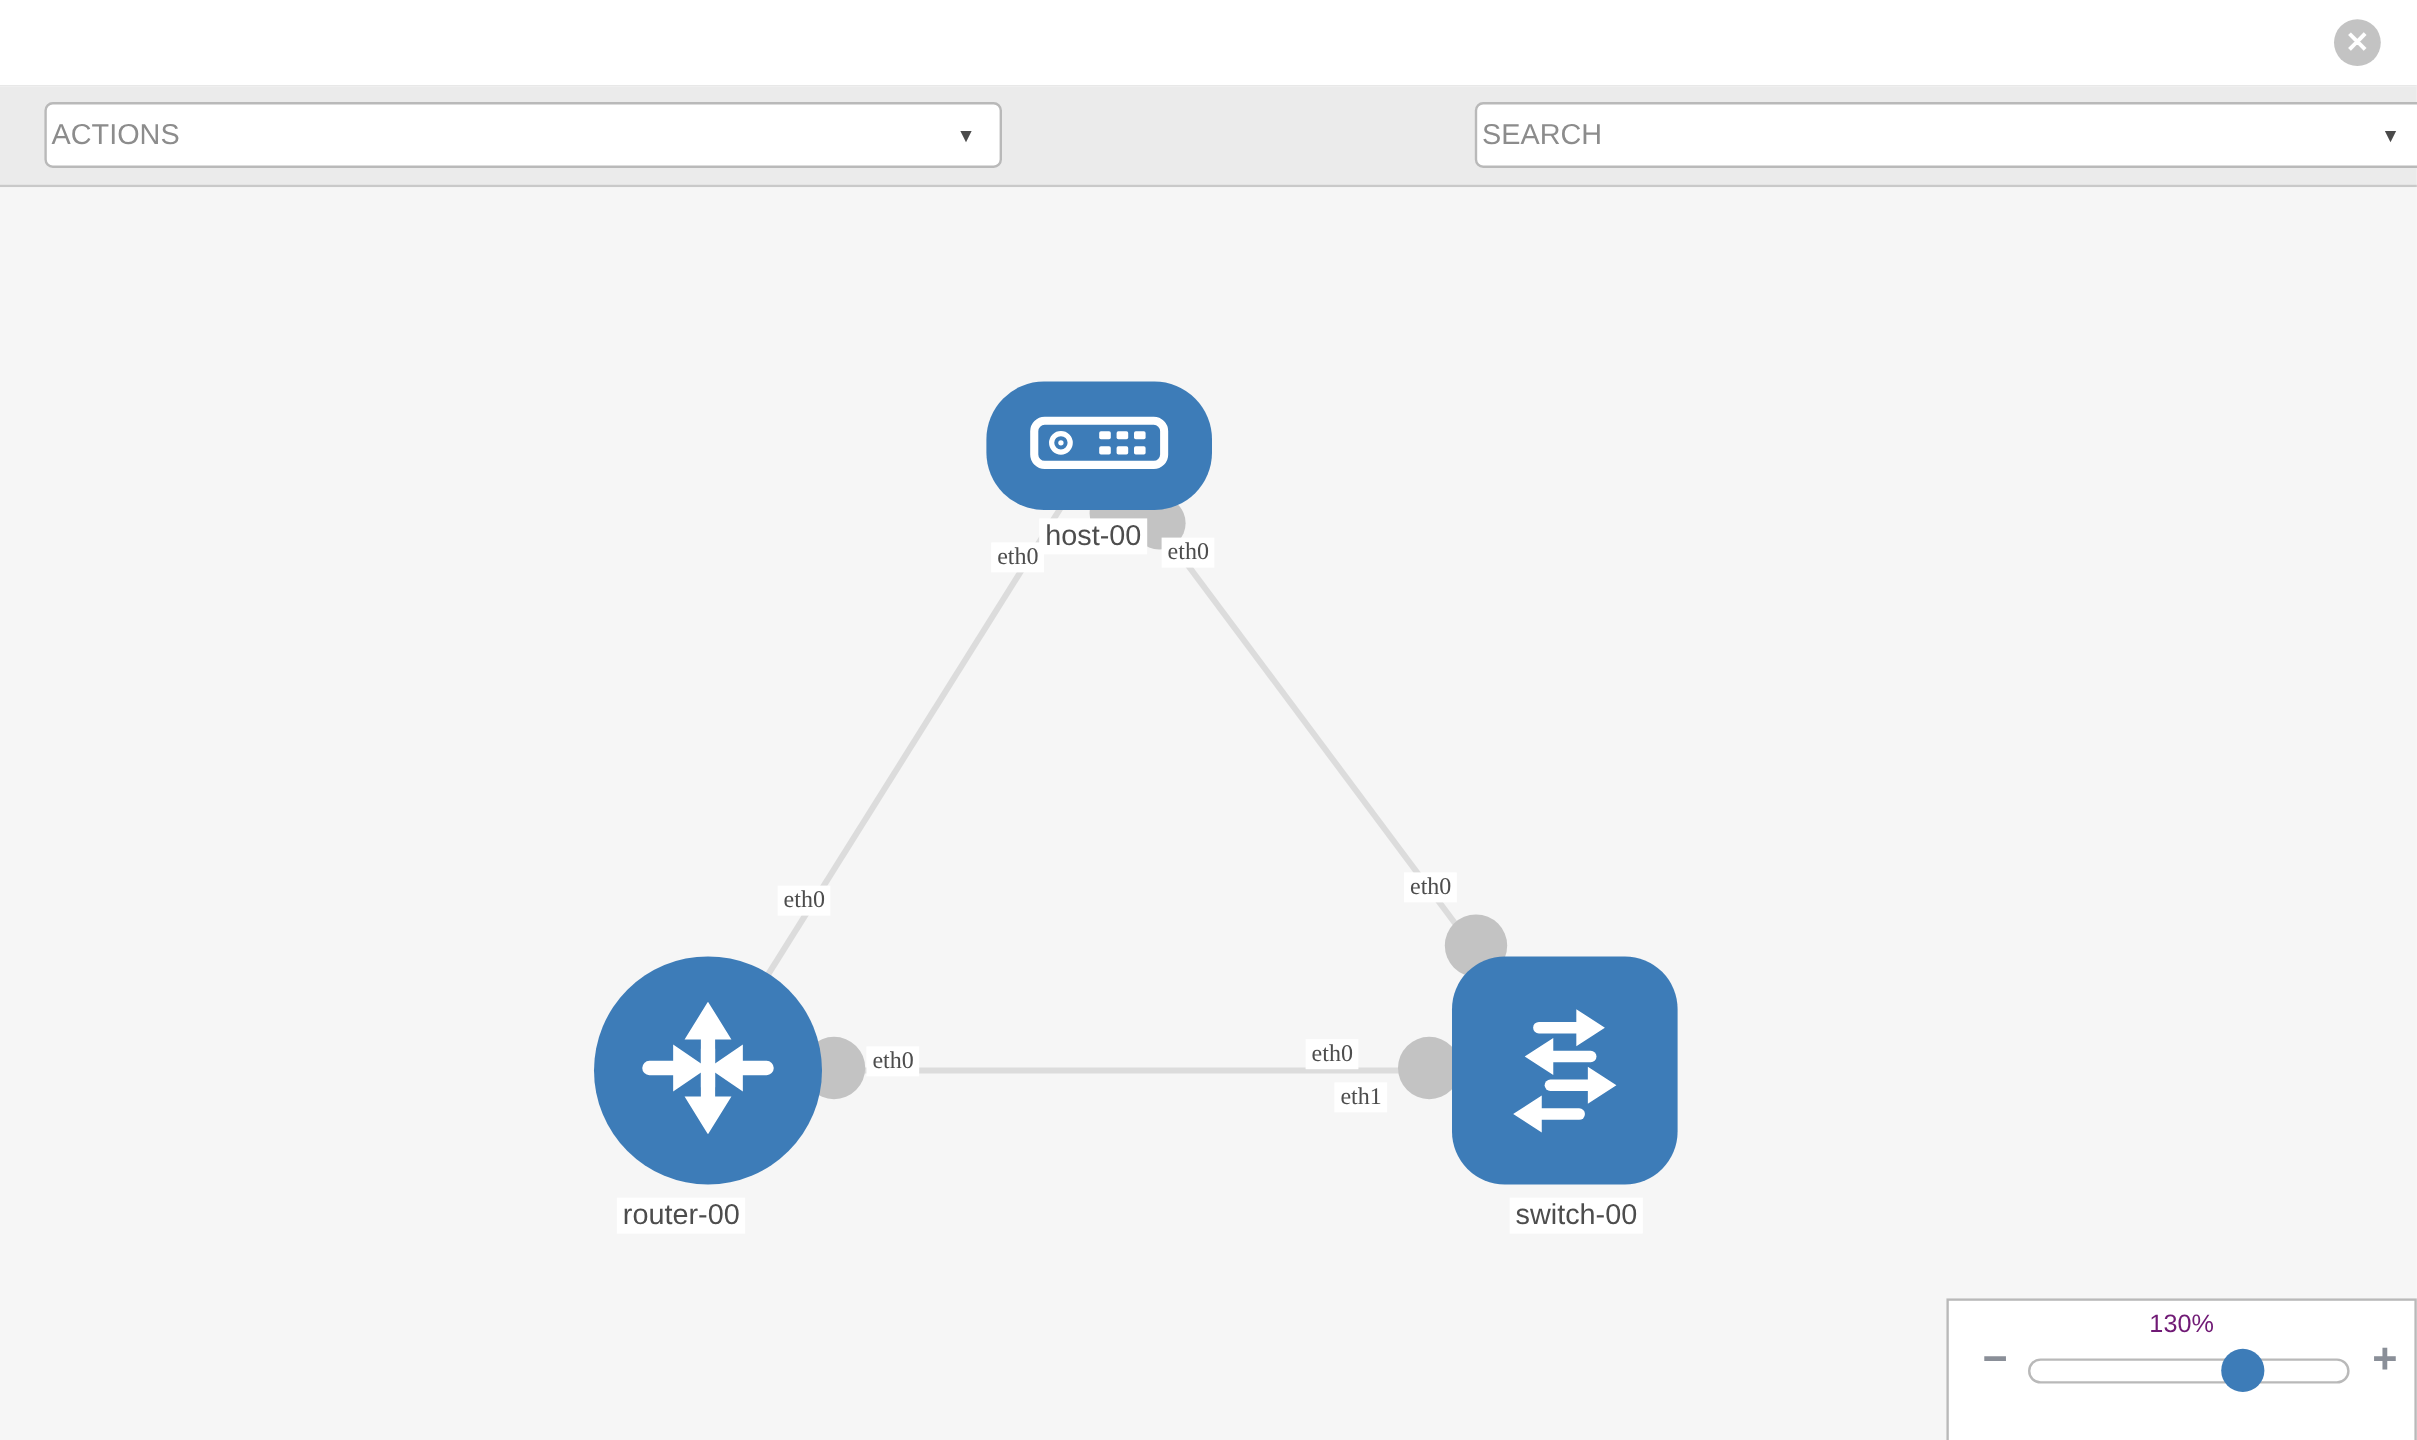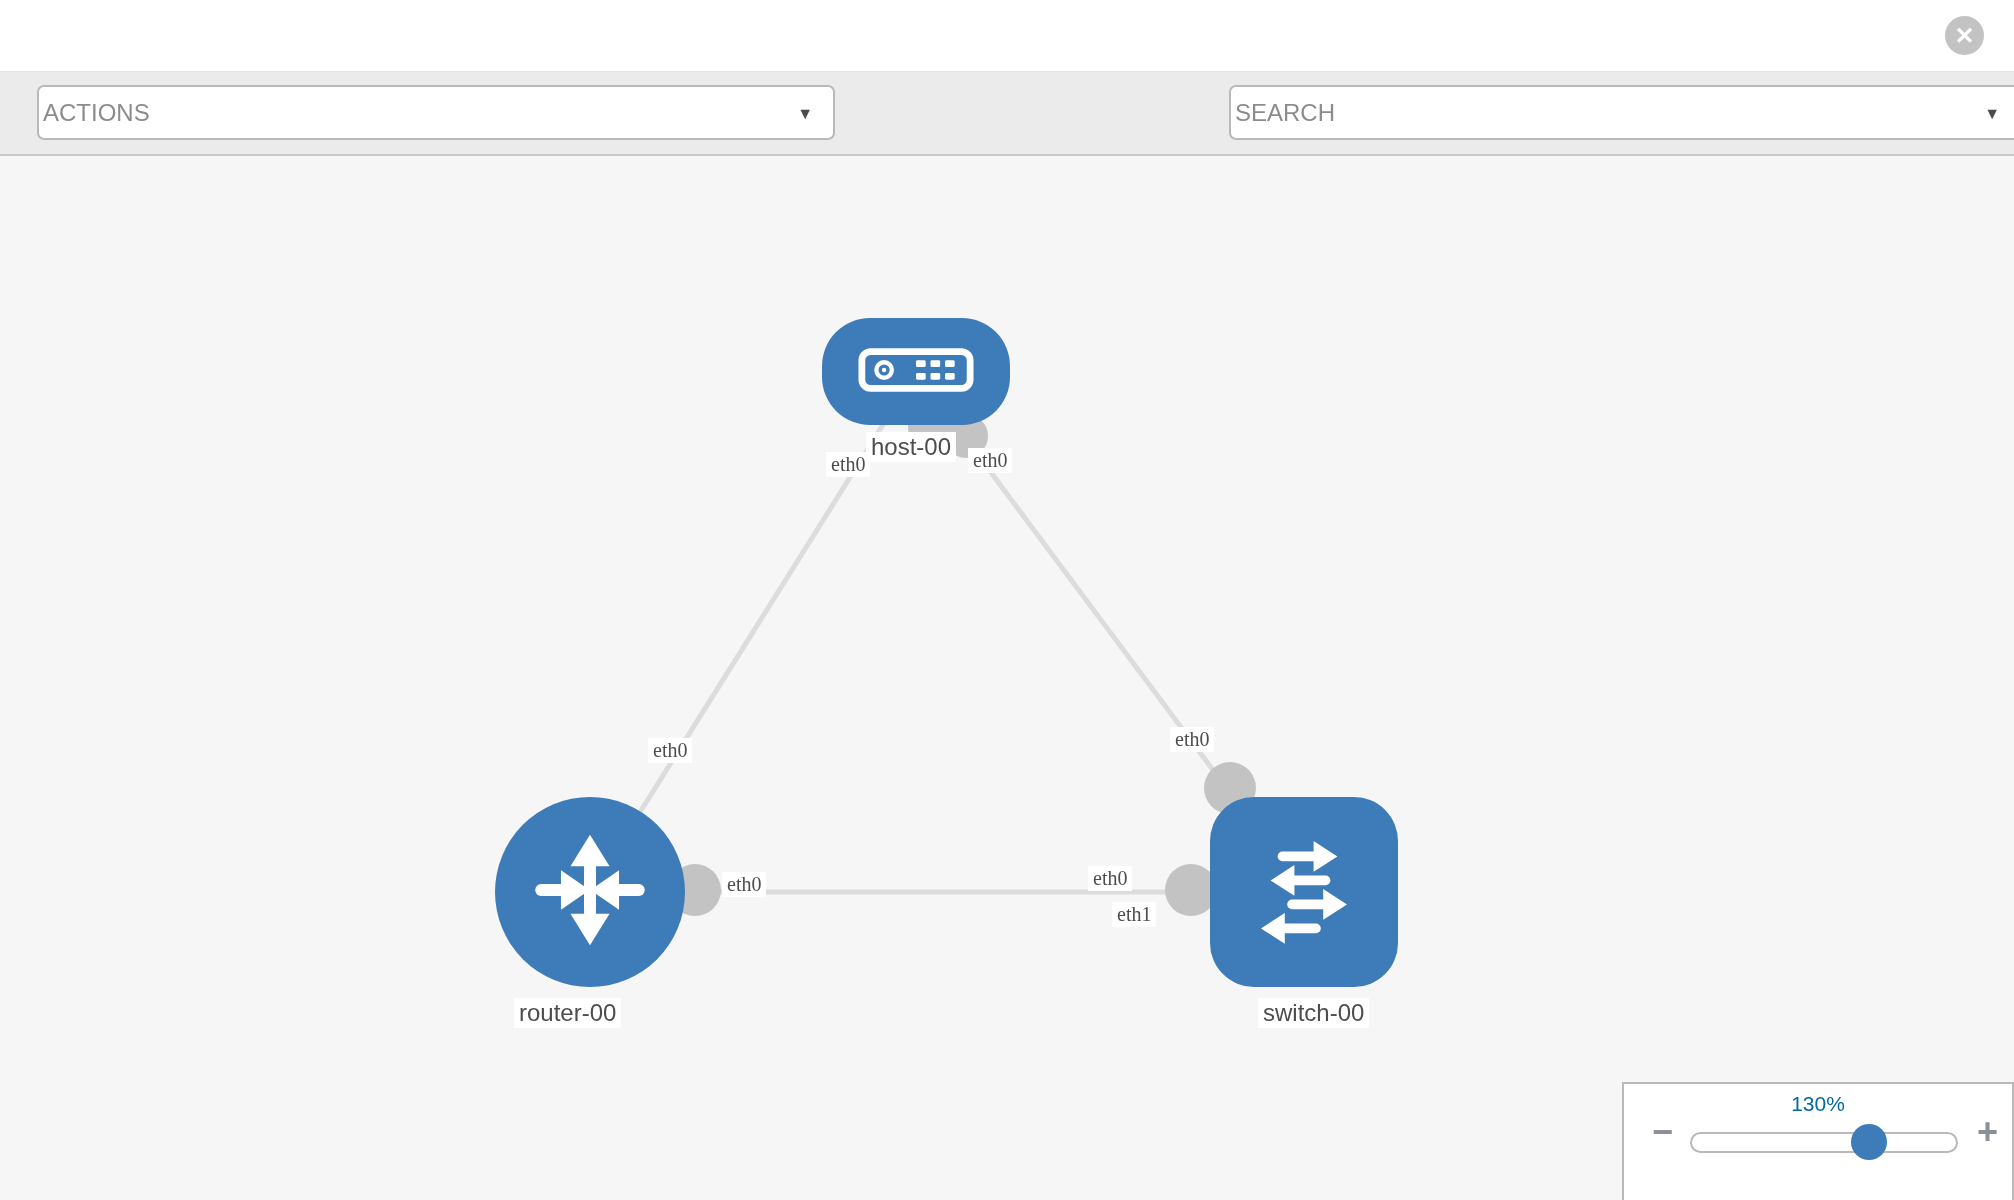--- a/index.html
+++ b/index.html
@@ -42,21 +42,21 @@
   .node-router { left:495px;  top:641px; width:190px; height:190px; border-radius:50%; }
   .node-switch { left:1210px; top:641px; width:188px; height:190px; border-radius:44px; }
 
   .chip { position:absolute; background:#fff; color:#4d4d4d; padding:1px 5px; white-space:nowrap; }
   .chip-small { font-size:20px;font-family:Liberation Serif, serif; }
   .chip-large { font-size:24px; }
 
   
   .zoom-panel { position:absolute; left:1622px; top:1082px; width:392px; height:130px; background:#fff;
                 border:2px solid #b9b9b9; }
-  .zoom-level { position:absolute; left:0; top:8px; width:100%; text-align:center; font-size:21px; color:#0369a1; }
+  .zoom-level { position:absolute; left:0; top:8px; width:100%; text-align:center; font-size:21px; color:#701a75; }
   .zoom-minus, .zoom-plus { position:absolute; top:30px; border:none; background:transparent; color:#8a8f98;
                             font-size:36px; font-weight:700; cursor:pointer; line-height:1; }
   .zoom-minus { left:28px; }
   .zoom-plus  { right:14px; }
   .zoom-track { position:absolute; left:66px; top:48px; width:268px; height:21px; background:#fff;
                 border:2px solid #b9b9b9; border-radius:11px; cursor:pointer; }
   .zoom-handle { position:absolute; left:227px; top:40px; width:36px; height:36px; border-radius:50%;
                  background:#3d7cb8; cursor:pointer; }
 </style>
 </head>

